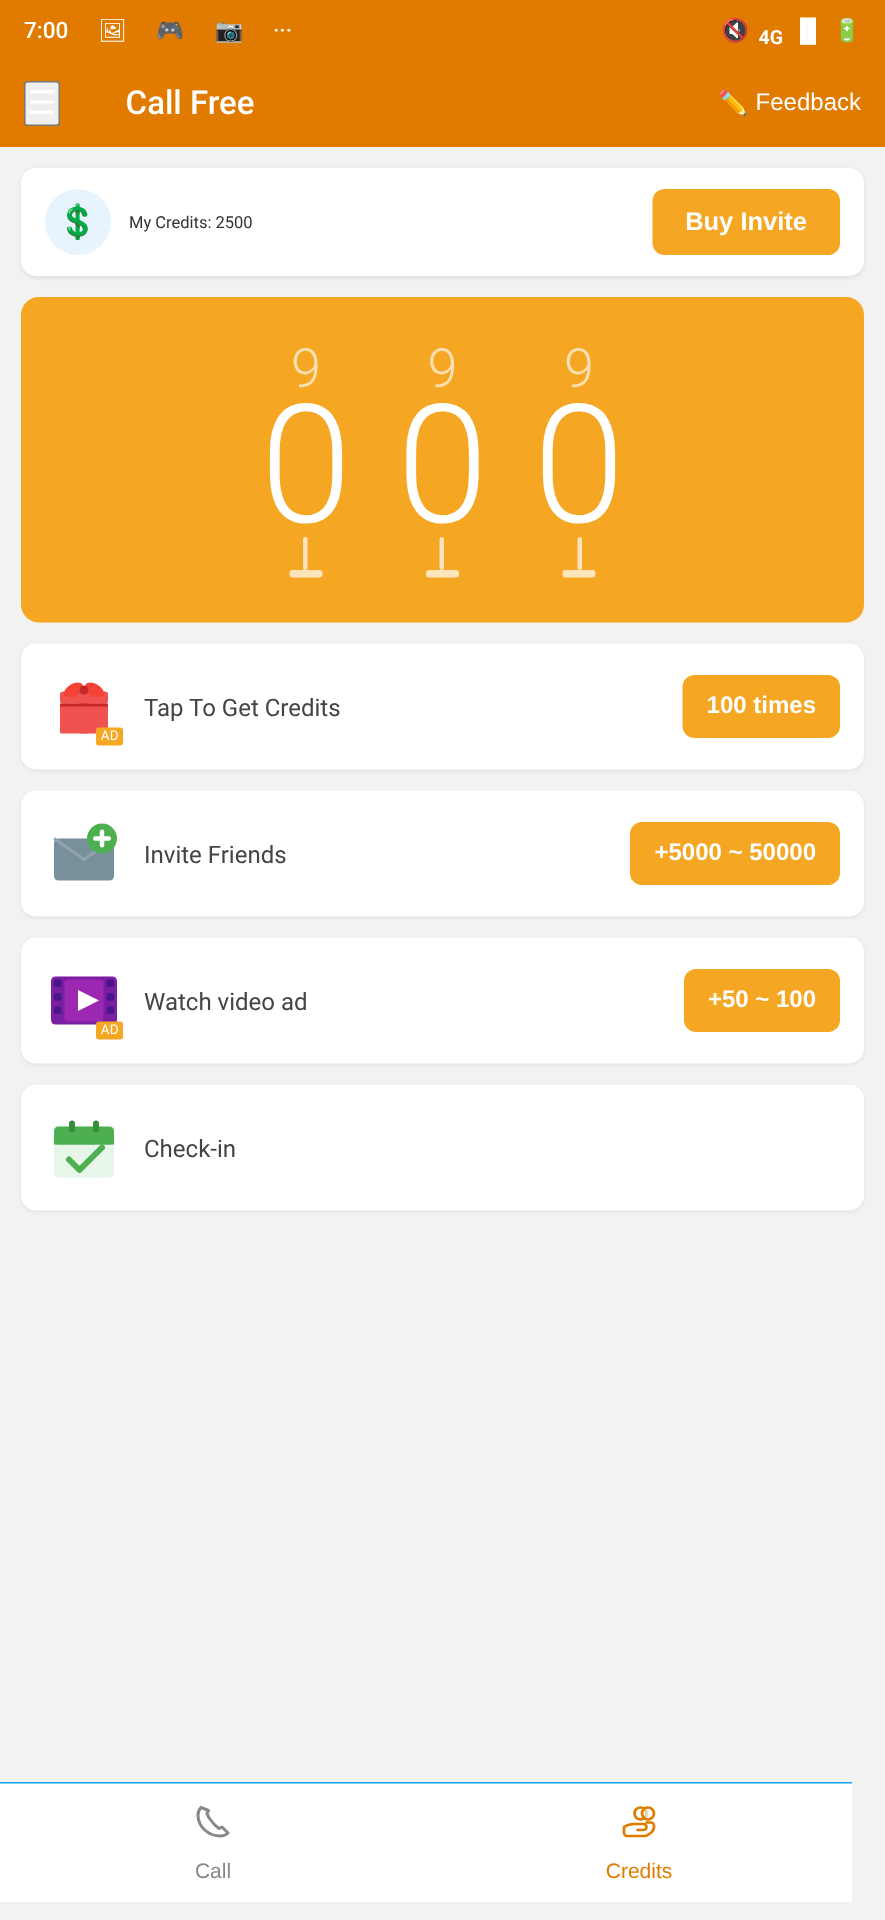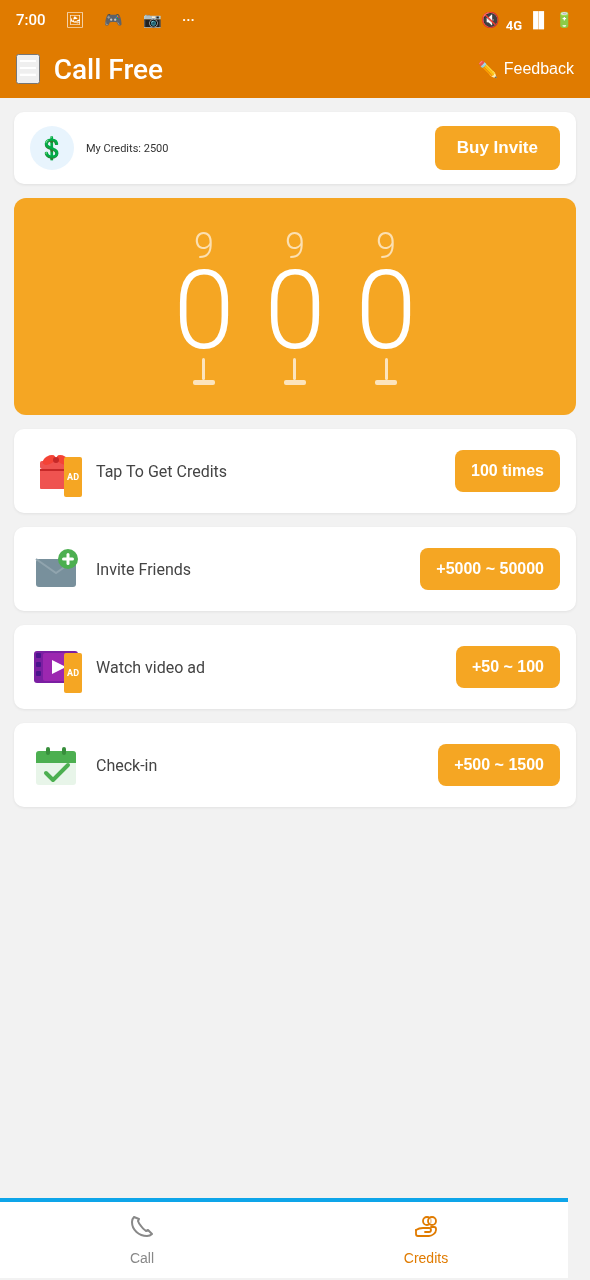--- a/index.html
+++ b/index.html
@@ -30,21 +30,21 @@
     
     .header {
       background: #e07b00;
       height: 58px;
       display: flex;
       align-items: center;
       padding: 0 16px;
       justify-content: space-between;
     }
     .header-left { display: flex; align-items: center; gap: 14px; }
-    .header-title { color: white; font-size: 28px; font-weight: 500; }
+    .header-title { color: white; font-size: 22px; font-weight: 500; margin-left: 30px; }
     .hamburger { color: white; font-size: 22px; cursor: pointer; }
     .feedback-btn {
       color: white;
       font-size: 16px;
       cursor: pointer;
       display: flex;
       align-items: center;
       gap: 5px;
       background: none;
       border: none;
@@ -201,32 +201,32 @@
     }
 
     
     .ad-badge {
       position: absolute;
       bottom: 0;
       right: 0;
       background: #f5a623;
       color: white;
       font-size: 9px;
-      font-weight: bold;
-      padding: 15px 3px;
+      font-weight: normal;
+      padding: 1px 3px;
       border-radius: 2px;
     }
 
     
     .bottom-nav {
       position: fixed;
-      bottom: 2px;
+      bottom: 12px;
       width: 568px;
       background: white;
-      border-top: 4px solid #0ea5e9;
+      border-top: 1px solid #0ea5e9;
       display: flex;
       align-items: stretch;
       height: 80px;
     }
     .nav-item {
       flex: 1;
       display: flex;
       flex-direction: column;
       align-items: center;
       justify-content: center;
@@ -391,21 +391,20 @@
           <rect x="4" y="18" width="40" height="4" fill="#4caf50"></rect>
 
           <rect x="14" y="6" width="4" height="8" rx="2" fill="#388e3c"></rect>
           <rect x="30" y="6" width="4" height="8" rx="2" fill="#388e3c"></rect>
 
           <path d="M14 32 L21 39 L36 24" stroke="#4caf50" stroke-width="4" stroke-linecap="round" stroke-linejoin="round" fill="none"></path>
         </svg>
       </div>
       <span class="action-label">Check-in</span>
     </div>
-    <button class="action-reward">+500 ~ 1500</button>
   </div>
 
 </div>
 
 <div style="height: 160px;"></div>
 
 <div class="bottom-nav">
   <button class="nav-item inactive">
     <span class="nav-icon">
       

